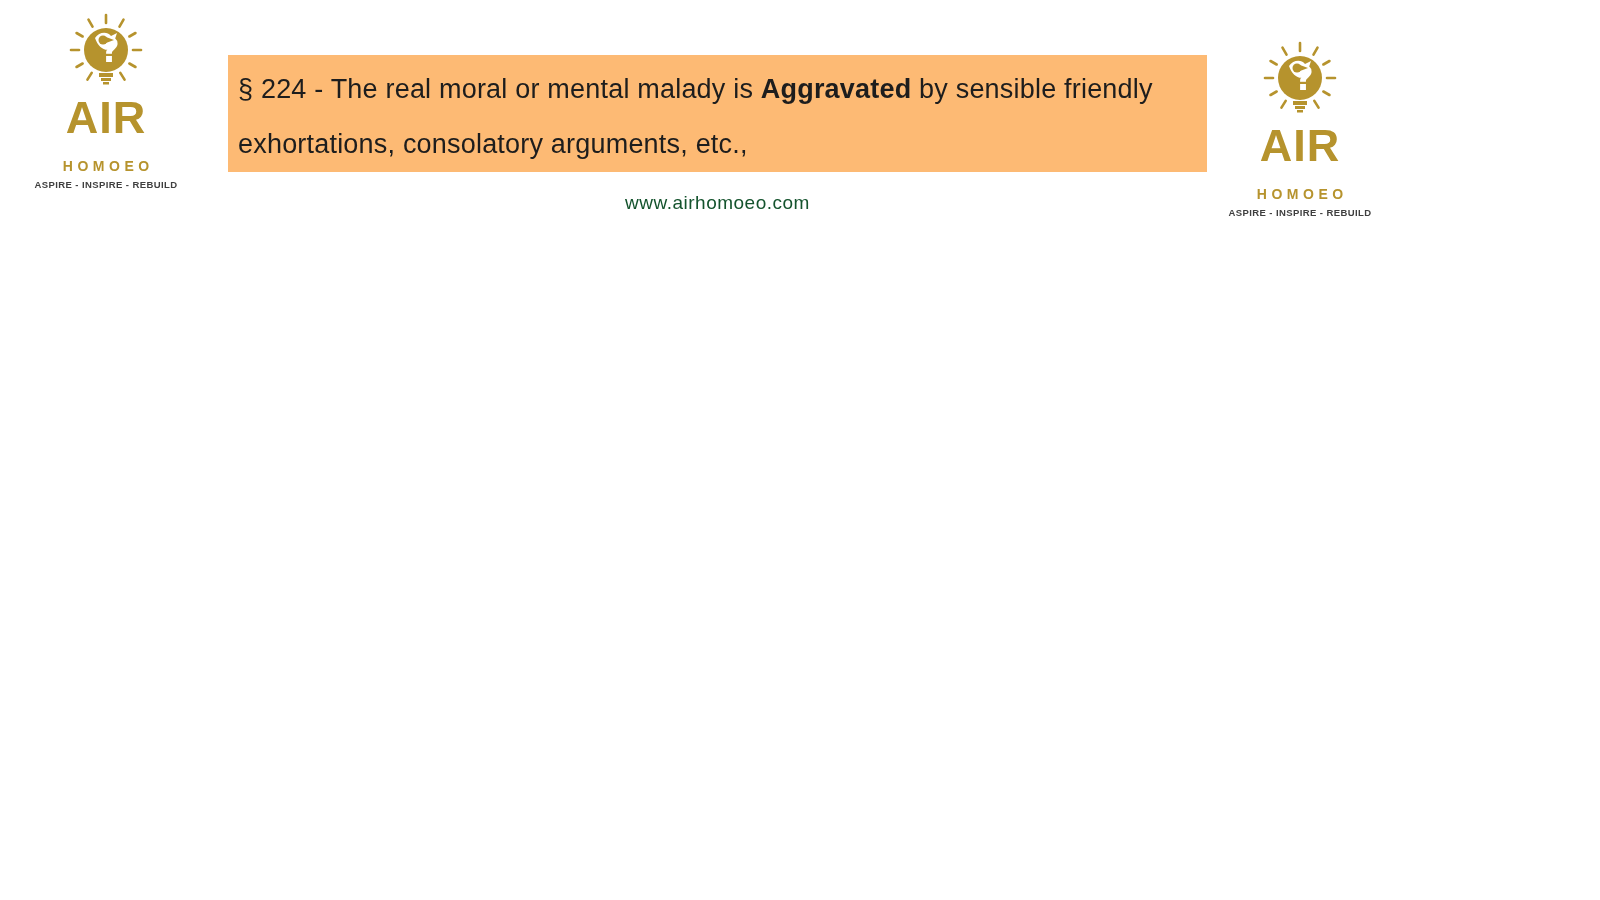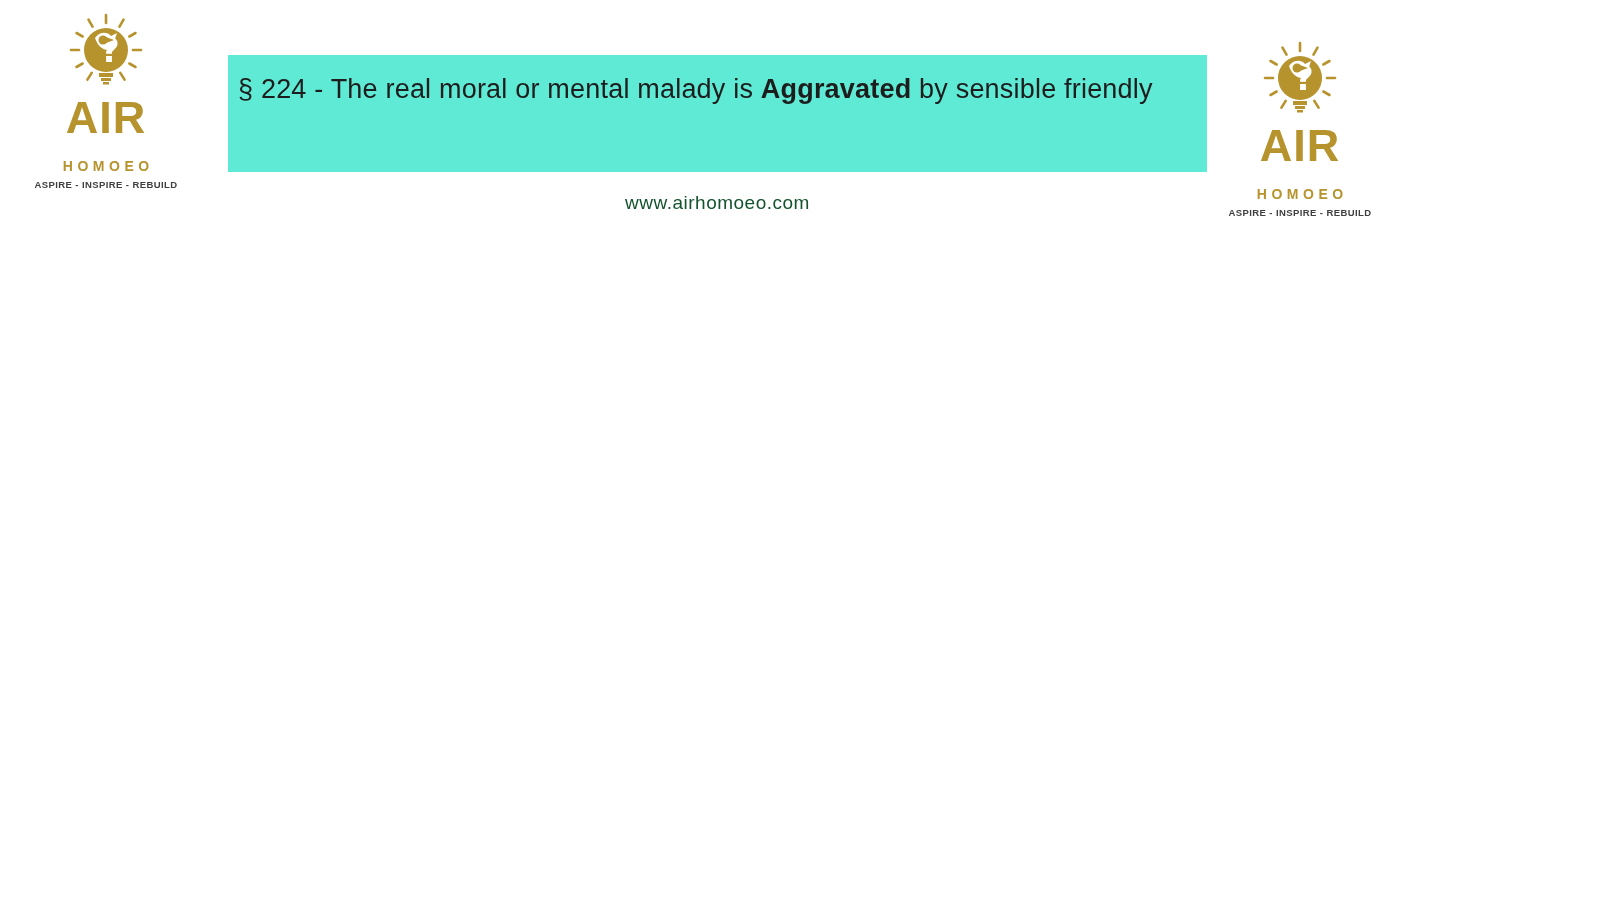--- a/index.html
+++ b/index.html
@@ -15,21 +15,21 @@
     inset: 0;
     background: #ffffff;
   }
   
   .banner {
     position: absolute;
     left: 228px;
     top: 55px;
     width: 979px;
     height: 117px;
-    background: #5eead4;
+    background: #fdba74;
     color: #1d1d1d;
     padding: 7px 12px 0 10px;
   }
   .banner .line {
     font-size: 27px;
     line-height: 55px;
     white-space: nowrap;
     letter-spacing: 0.2px;
   }
   .banner .bold { font-weight: bold; }
@@ -114,20 +114,21 @@
     </span>
     <div class="logo-air">AIR</div>
     <div class="logo-homoeo">HOMOEO</div>
     <div class="logo-tagline">ASPIRE - INSPIRE - REBUILD</div>
   </div>
 
   <div class="banner">
     <div class="line">
       <span>§ 224 - The real moral or mental malady is </span><span class="bold">Aggravated</span><span> by sensible friendly</span>
     </div>
+    <div class="line">exhortations, consolatory arguments, etc.,</div>
   </div>
 
   <div class="website">www.airhomoeo.com</div>
 
   <div class="logo logo-right">
     <span>
       <svg width="96" height="80" viewBox="0 0 96 80" xmlns="http://www.w3.org/2000/svg">
         <g stroke="#b6932d" stroke-width="2.6" stroke-linecap="round">
           <line x1="48" y1="3" x2="48" y2="11"></line>
           <line x1="48" y1="3" x2="48" y2="11" transform="rotate(-30 48 38)"></line>

